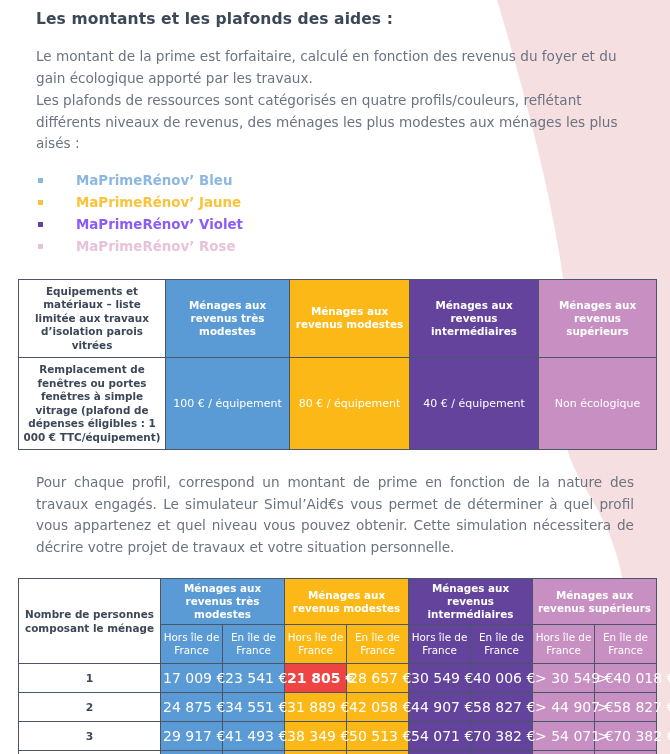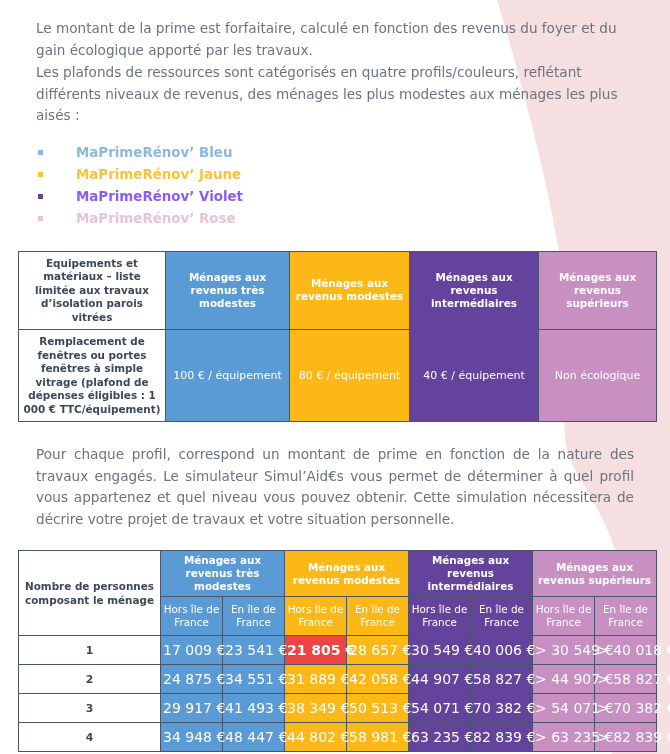--- a/index.html
+++ b/index.html
@@ -98,20 +98,21 @@
 </style>
 </head>
 <body>
 
 <svg id="bg-swoosh" width="670" height="754" viewBox="0 0 670 754" aria-hidden="true">
   <path id="swoosh-path" d="M 497 0 L 670 0 L 670 754 L 612 754 C 612 754 640 640 618 560 C 598 487 556 470 566 410 C 578 335 560 210 497 0 Z" fill="#F6DFE1"></path>
 </svg>
 
 <div id="page">
 
+  <h1 class="h-title">Les montants et les plafonds des aides :</h1>
 
   <p class="para">Le montant de la prime est forfaitaire, calculé en fonction des revenus du foyer et du gain écologique apporté par les travaux.</p>
   <p class="para" style="margin-top:1px;">Les plafonds de ressources sont catégorisés en quatre profils/couleurs, reflétant différents niveaux de revenus, des ménages les plus modestes aux ménages les plus aisés :</p>
 
   <ul class="brand-list" id="brand-list">
       <li>
         <span class="bullet" style="background: rgb(140, 184, 224);"></span>
         <span style="color: rgb(140, 184, 224);">MaPrimeRénov’ Bleu</span>
       </li>
       <li>

